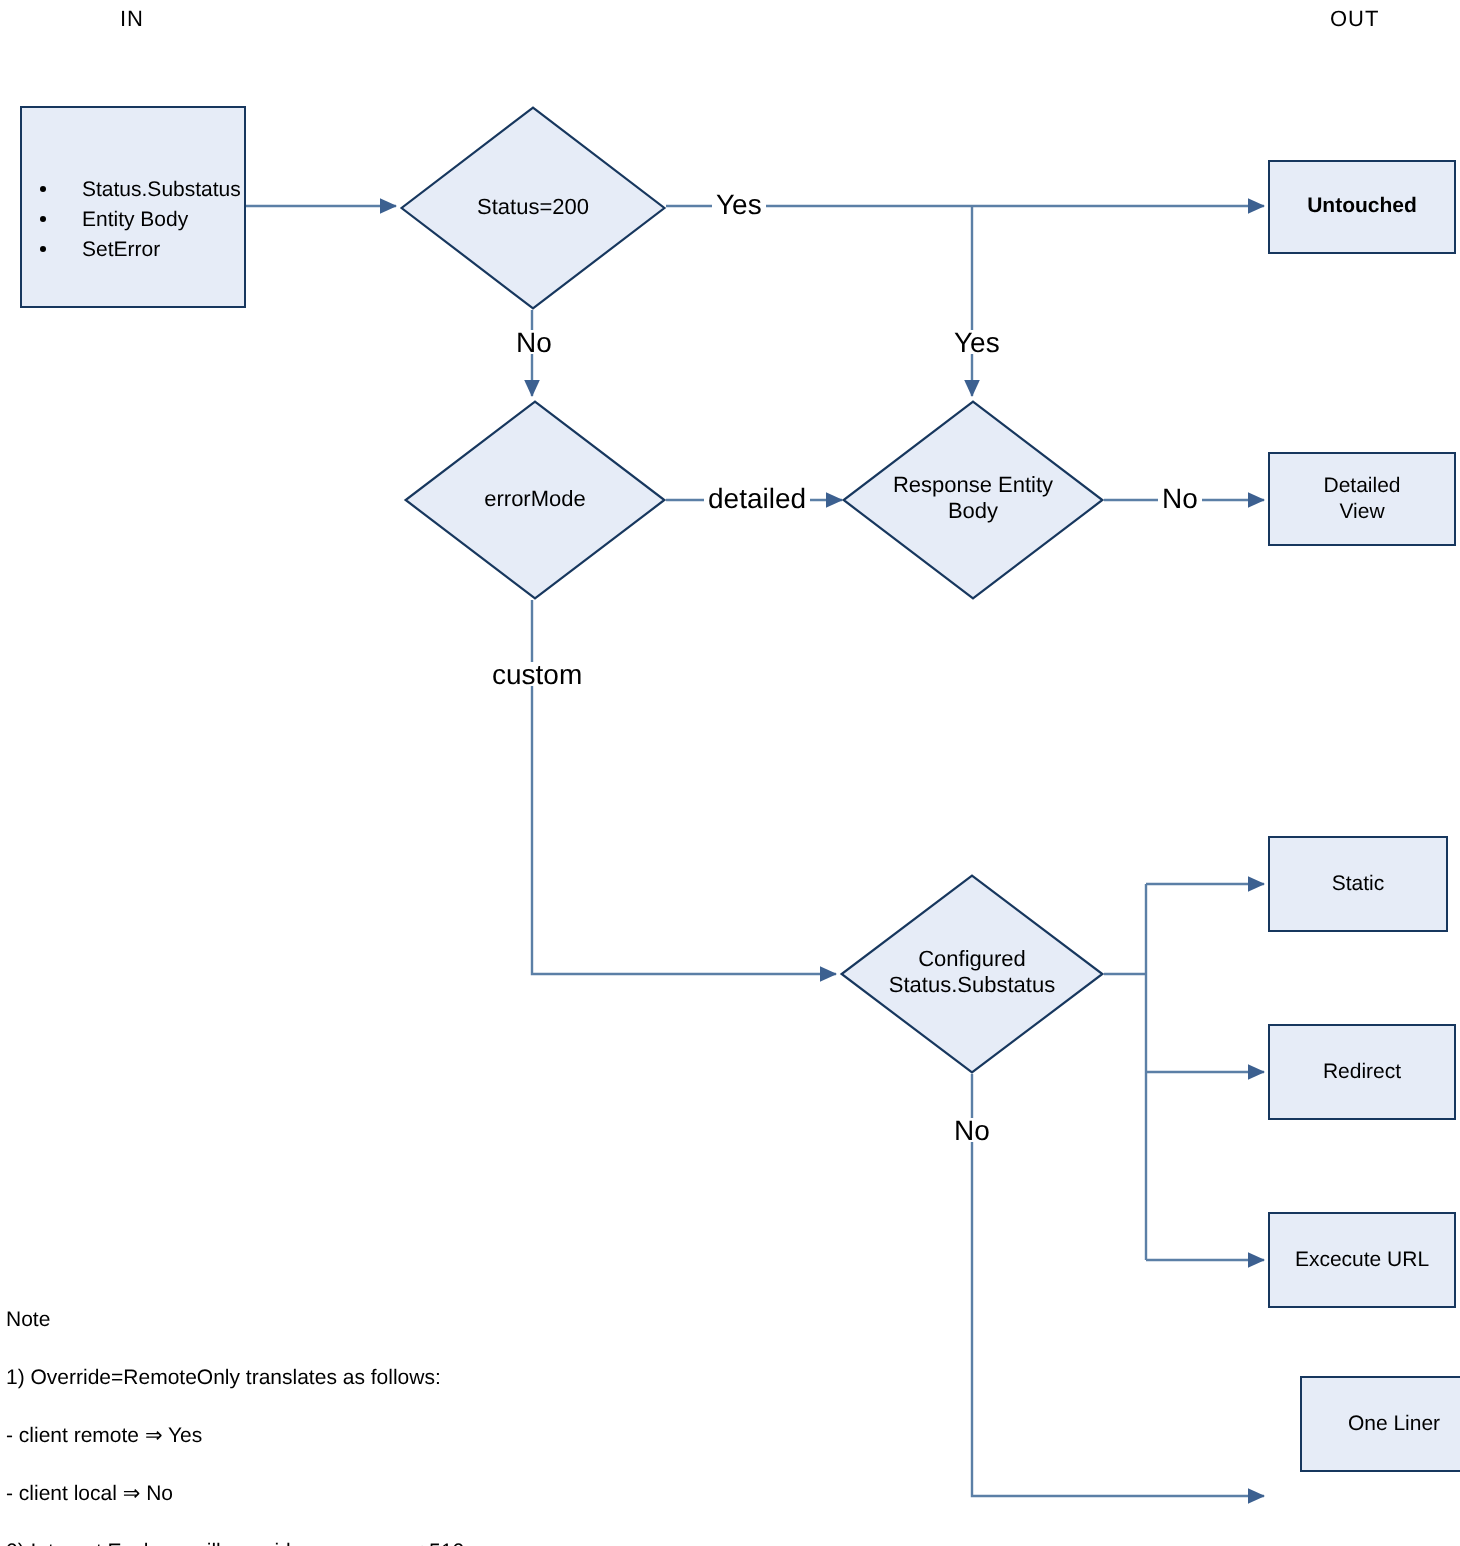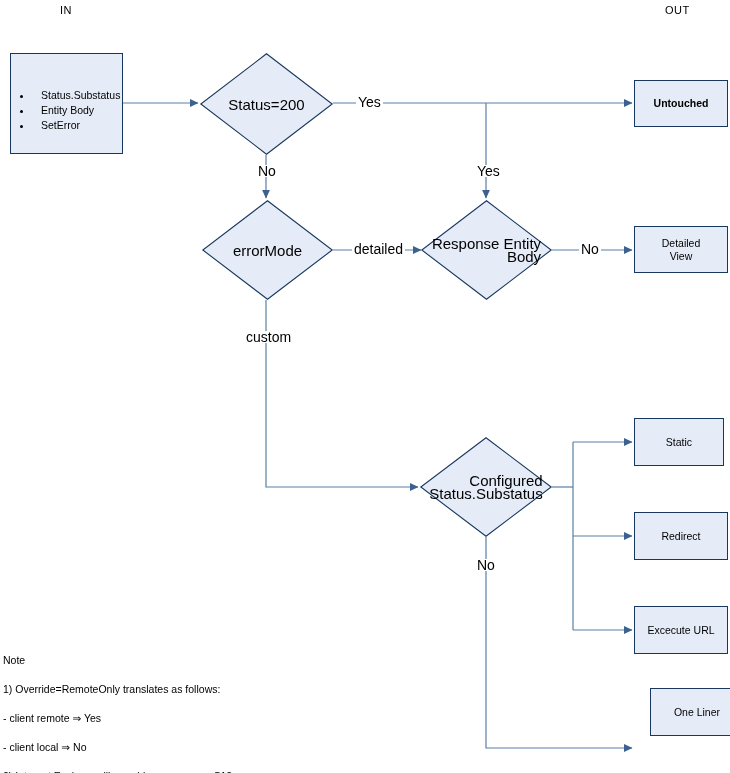--- a/index.html
+++ b/index.html
@@ -69,22 +69,22 @@
   }
   .diamond .dlabel {
     position: absolute;
     left: 0;
     top: 0;
     width: 100%;
     height: 100%;
     display: flex;
     align-items: center;
     justify-content: center;
-    text-align: right;
-    font-size: 15px;
+    text-align: center;
+    font-size: 11px;
     line-height: 13px;
     color: #000;
     pointer-events: none;
     white-space: pre-line;
   }
   
   #wires {
     position: absolute;
     left: 0;
     top: 0;

